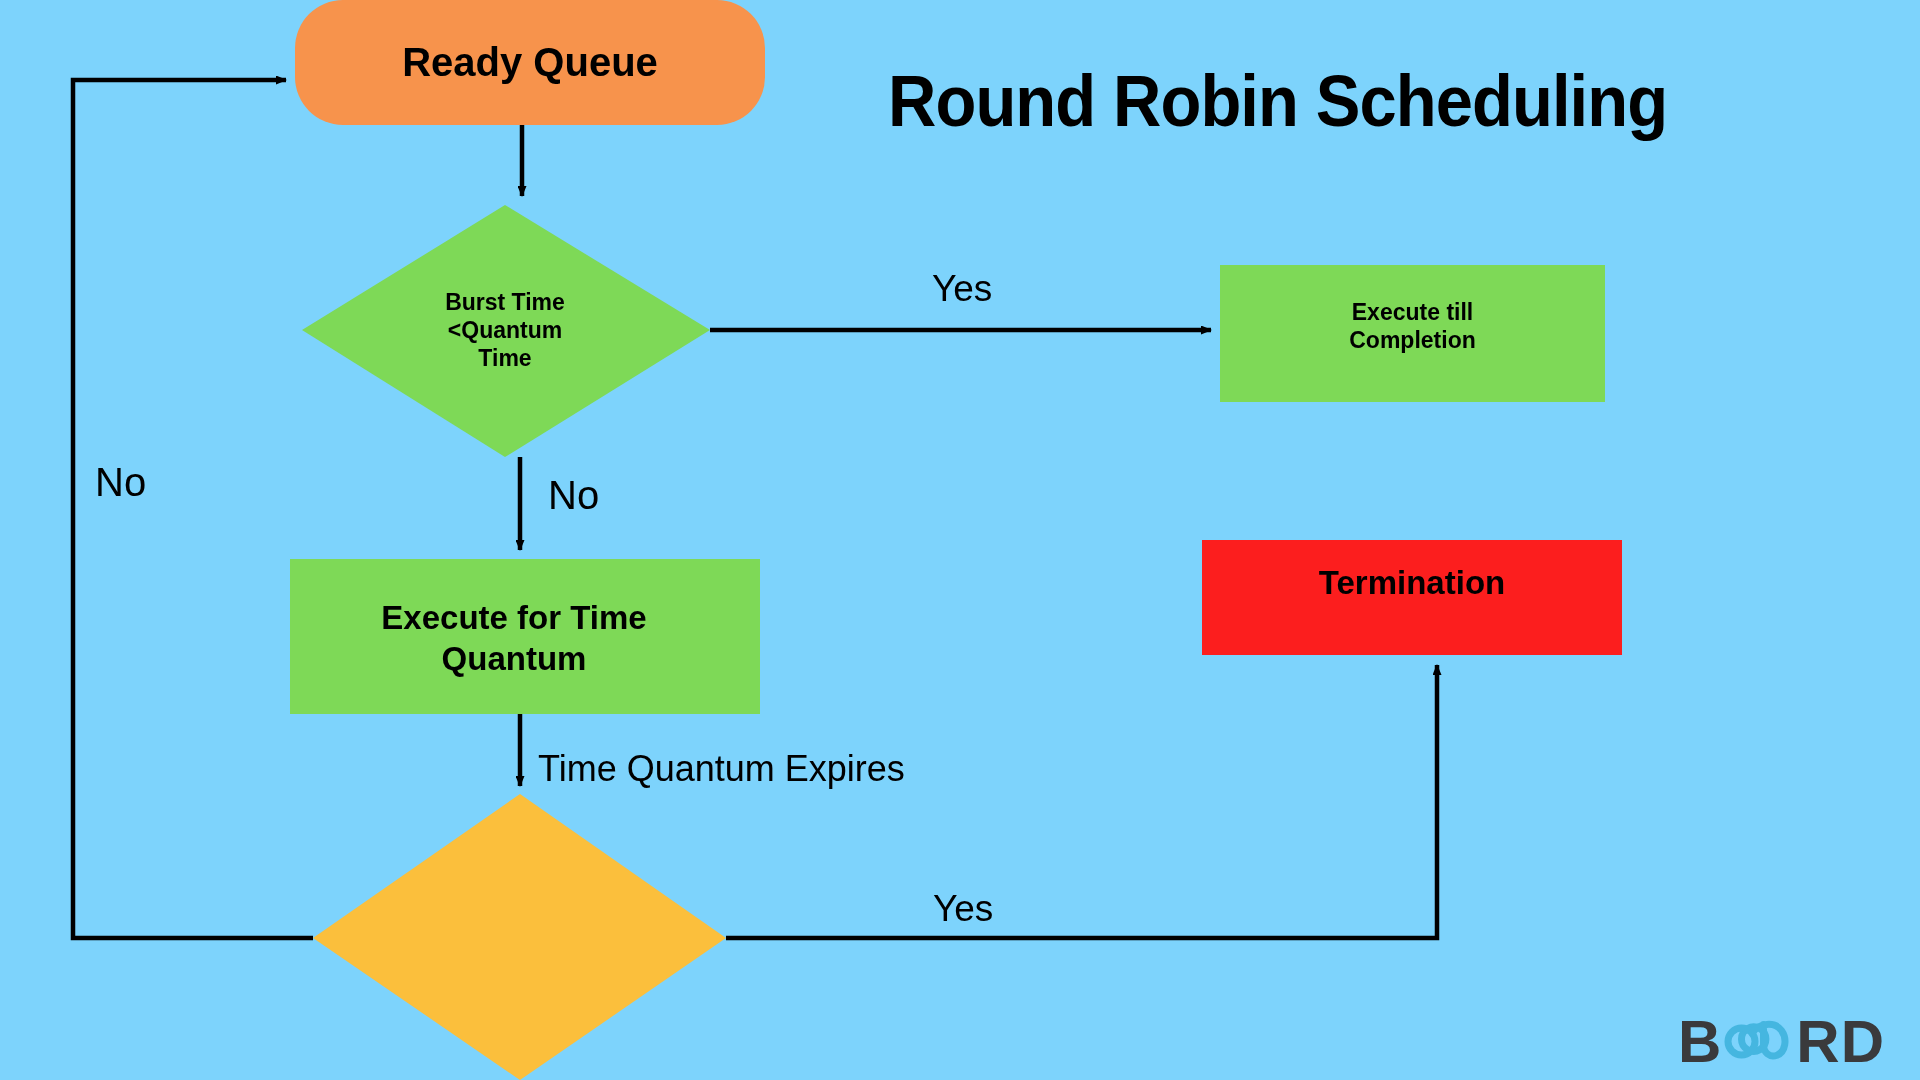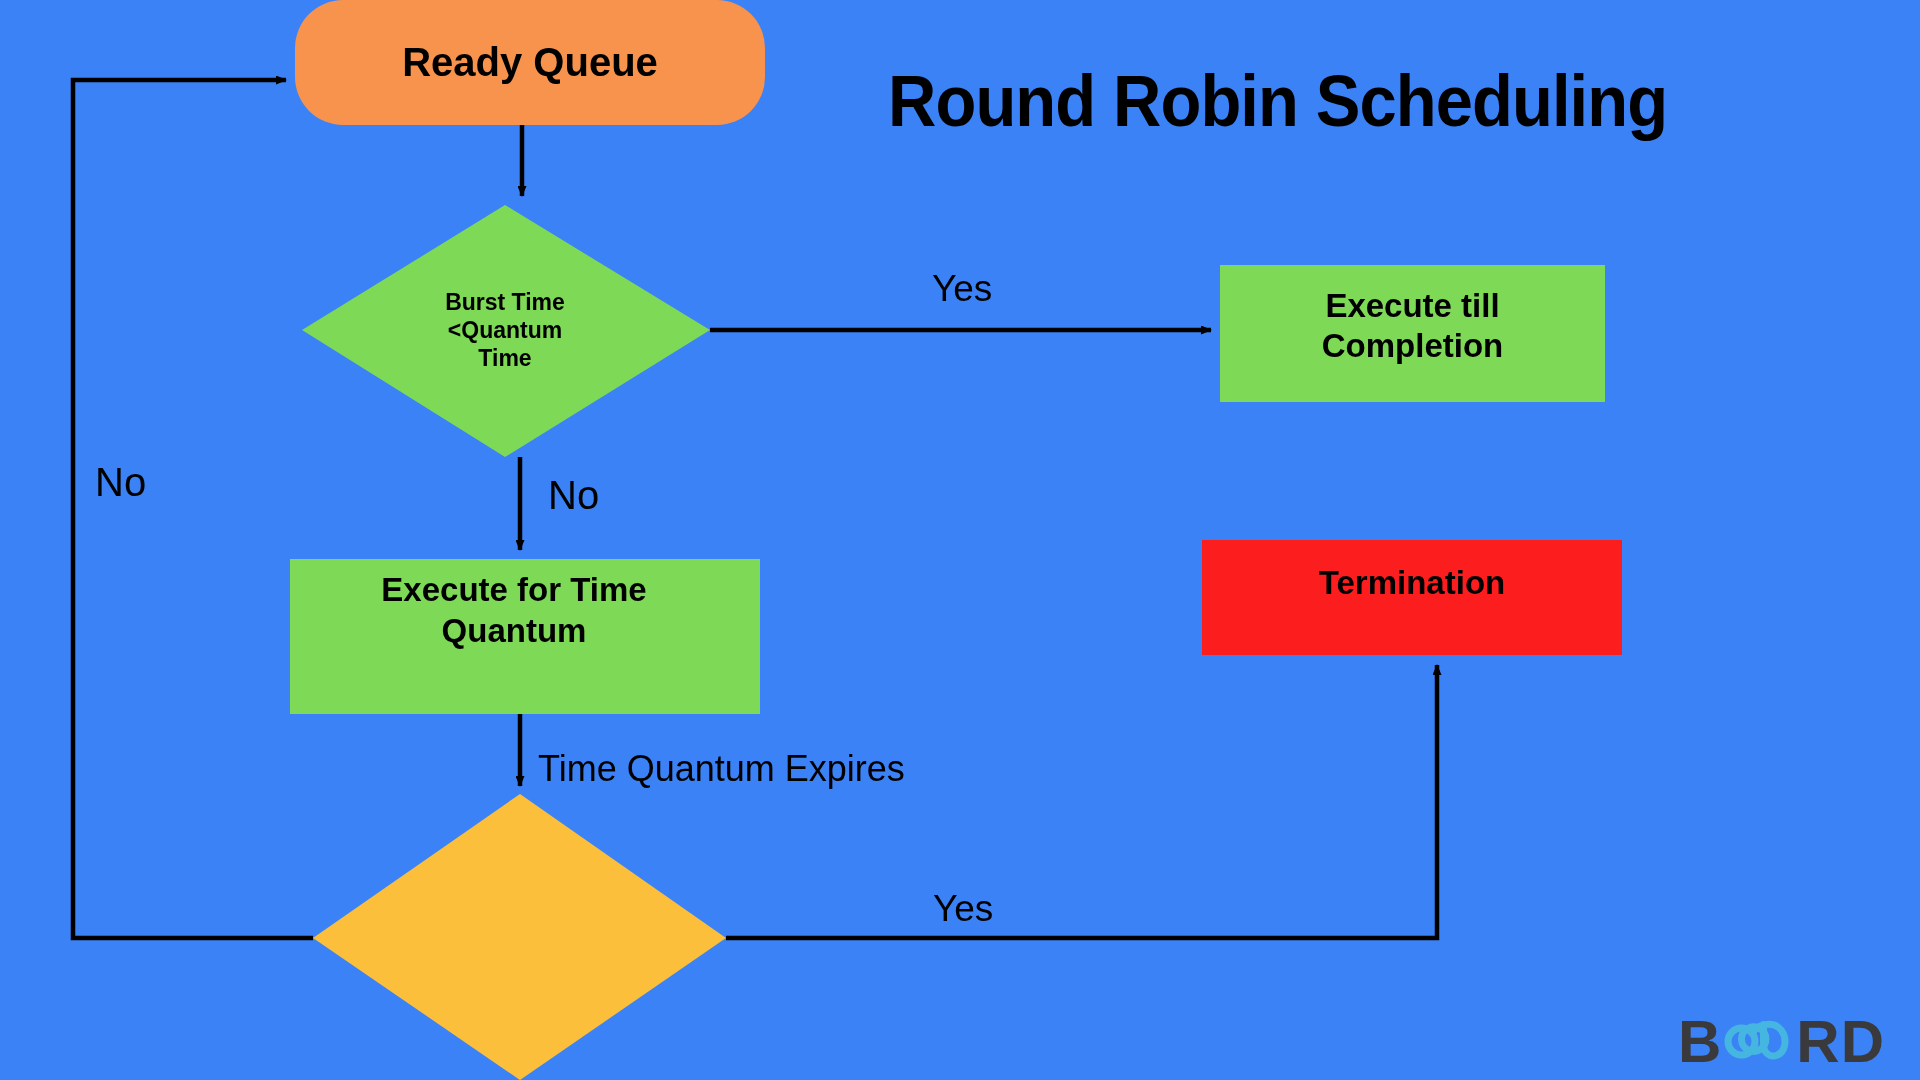--- a/index.html
+++ b/index.html
@@ -4,21 +4,21 @@
 <style>
   html, body {
     margin: 0;
     padding: 0;
     background: #ffffff;
   }
   #canvas {
     position: relative;
     width: 1920px;
     height: 1080px;
-    background: #3b82f6;
+    background: #7dd3fc;
     overflow: hidden;
     font-family: "Liberation Sans", sans-serif;
   }
   #flow-svg {
     position: absolute;
     left: 0;
     top: 0;
     width: 1920px;
     height: 1080px;
   }
@@ -33,22 +33,22 @@
     text-align: center;
     color: #000000;
     font-weight: bold;
     line-height: 1.22;
     pointer-events: none;
     white-space: pre-line;
   }
 
   .node-ready-queue   { left: 295px; top: 0px;   width: 470px; height: 125px; font-size: 40px; }
   .node-burst-decision{ left: 375px; top: 260px; width: 260px; height: 140px; font-size: 23px; }
-  .node-exec-till     { left: 1220px; top: 265px; width: 385px; height: 122px; font-size: 33px; }
-  .node-exec-quantum  { left: 290px; top: 533px; width: 448px; height: 155px; font-size: 33px; }
+  .node-exec-till     { left: 1220px; top: 265px; width: 385px; height: 122px; font-size: 23px; }
+  .node-exec-quantum  { left: 290px; top: 561px; width: 448px; height: 155px; font-size: 33px; }
   .node-termination   { left: 1202px; top: 540px; width: 420px; height: 87px; font-size: 33px; }
   .node-process-decision { left: 395px; top: 866px; width: 250px; height: 145px; font-size: 25px; }
 
   
   .edge-label {
     position: absolute;
     color: #000000;
     font-weight: normal;
     white-space: nowrap;
     pointer-events: none;

